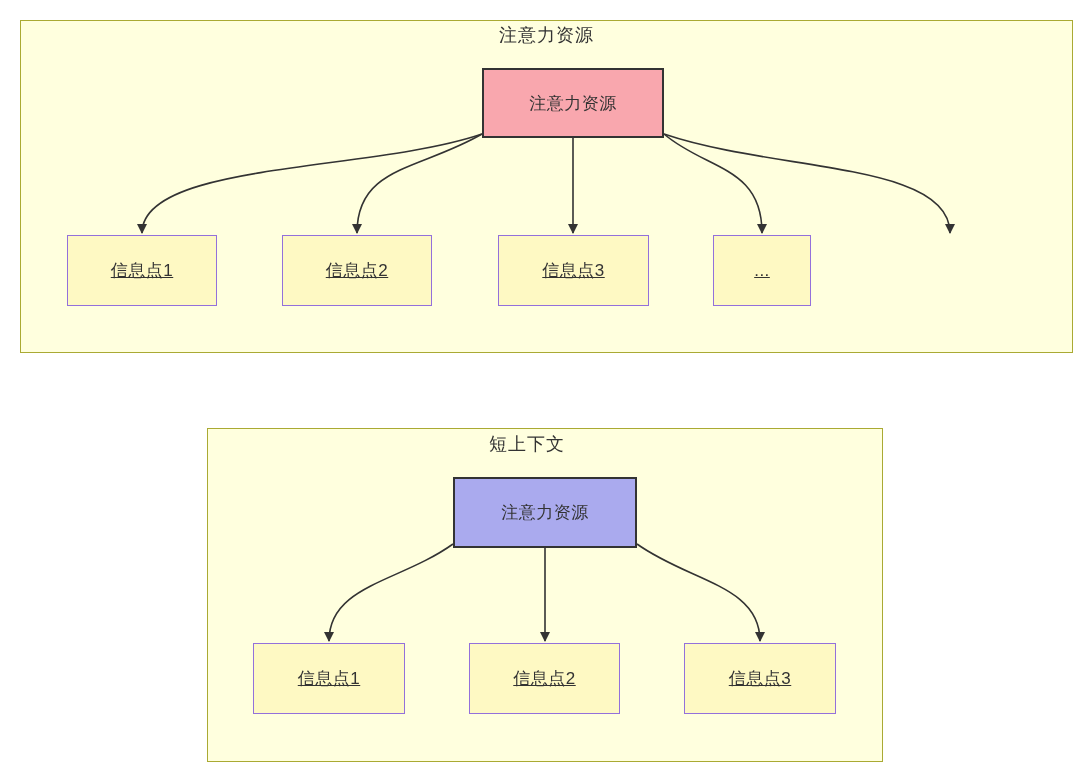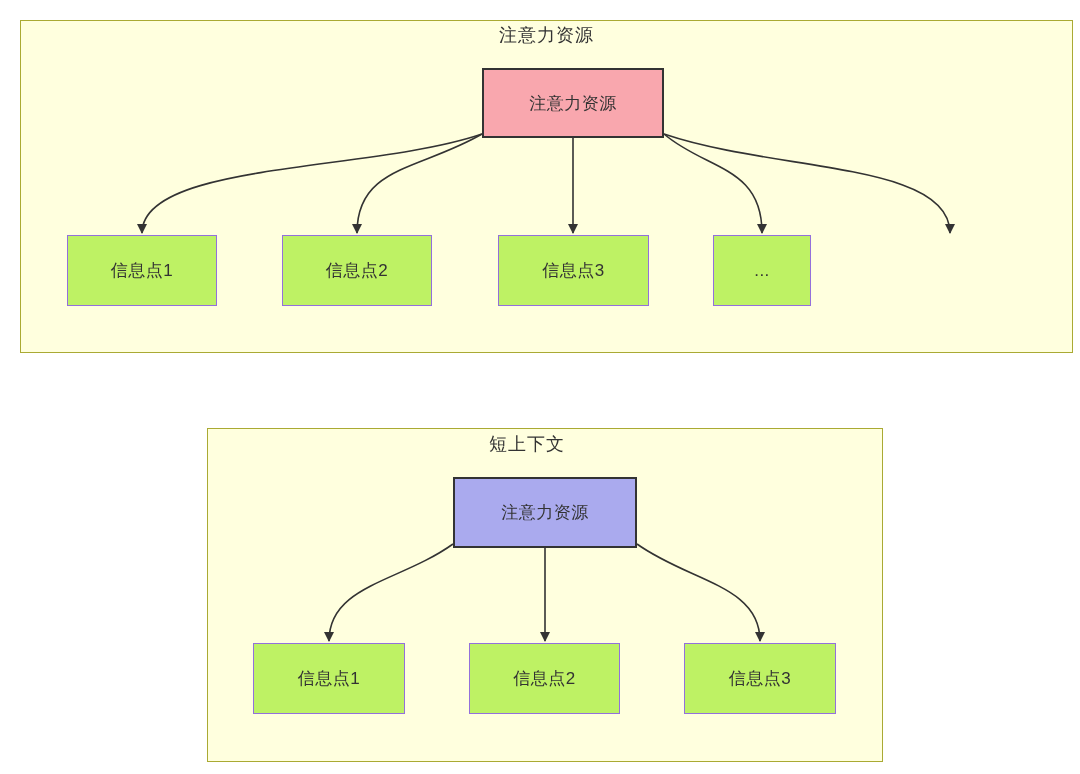--- a/index.html
+++ b/index.html
@@ -30,21 +30,21 @@
     display: flex;
     align-items: center;
     justify-content: center;
     font-size: 17px;
     color: #333333;
     box-sizing: border-box;
     letter-spacing: 0.5px;
   }
   .root-long  { background: #f9a7ae; border: 2px solid #333333; }
   .root-short { background: #aaaaee; border: 2px solid #333333; }
-  .info { background: #bef264; border: 1.5px solid #9370db; }
+  .info { background: #fef9c3; border: 1.5px solid #9370db; text-decoration: underline; }
   svg.arrows { position: absolute; left: 0; top: 0; pointer-events: none; }
   svg.arrows path.edge { stroke: #333333; stroke-width: 1.6; fill: none; }
 </style>
 </head>
 <body>
 
 <div class="stage">
 
   <div class="container" style="left:20px; top:20px; width:1053px; height:333px;"></div>
   <div class="ctitle" style="left:20px; top:23px; width:1053px;">注意力资源</div>

